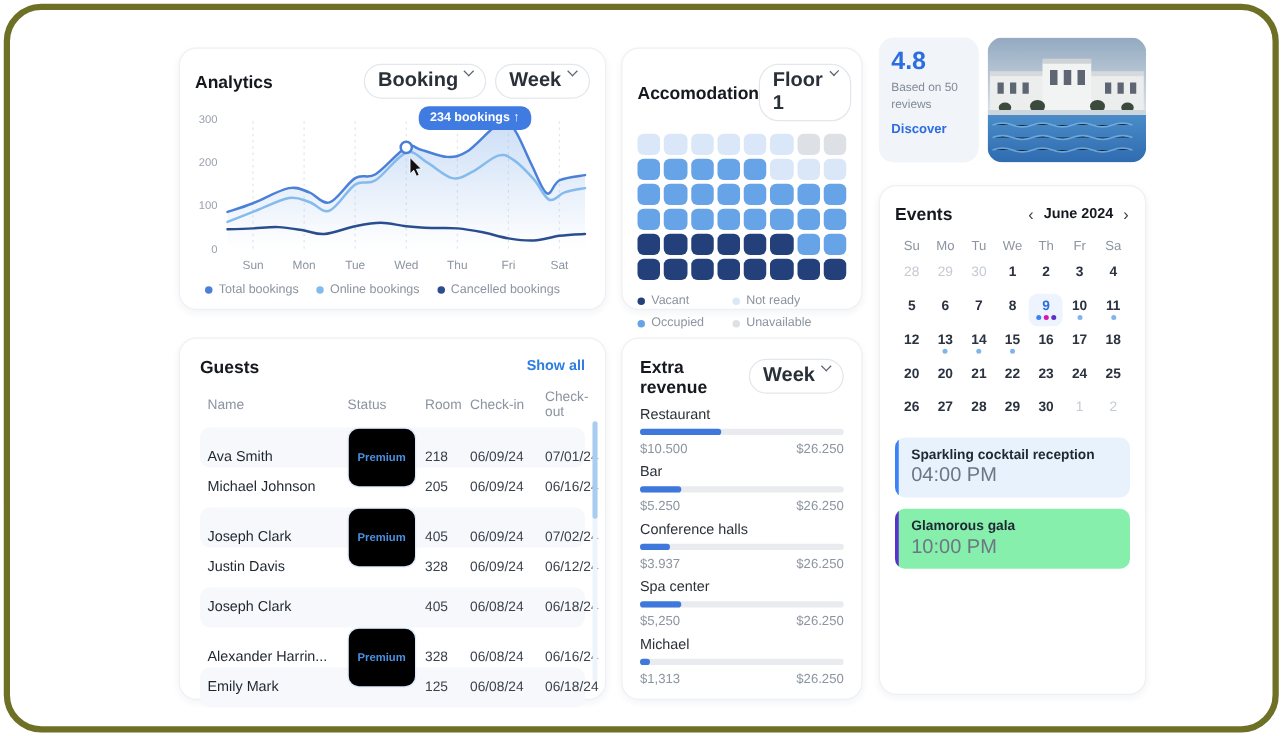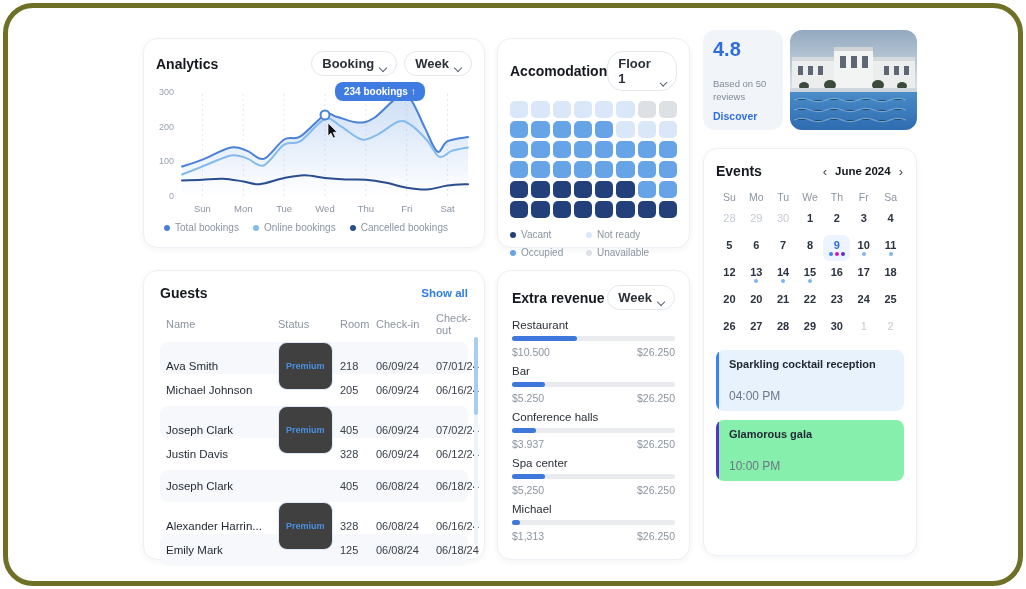--- a/index.html
+++ b/index.html
@@ -1,67 +1,67 @@
 <!DOCTYPE html>
 <html><head>
 <meta charset="utf-8">
 <style>
   html,body{margin:0;padding:0;background:#fff;font-family:"Liberation Sans",sans-serif;}
   .stage{position:relative;width:1026px;height:589px;background:#fff;overflow:hidden;}
   .frame{position:absolute;left:3px;top:3px;right:3px;bottom:3px;border:5px solid #6e7026;border-radius:30px;pointer-events:none;}
   .panel{position:absolute;background:#fff;border:1px solid #edf0f4;border-radius:14px;box-shadow:0 2px 6px rgba(25,39,70,.05);box-sizing:border-box;}
   .panel-title{font-size:14px;font-weight:700;color:#15181e;}
   .hdr{display:flex;align-items:center;justify-content:space-between;}
-  .pill{display:inline-flex;align-items:flex-end;gap:6px;border:1px solid #e3e7ec;border-radius:16px;padding:4px 10px;font-size:13px;font-weight:600;color:#2a3038;background:#fff;cursor:pointer;}
+  .pill{display:inline-flex;align-items:flex-start;gap:6px;border:1px solid #e3e7ec;border-radius:16px;padding:4px 10px;font-size:16px;font-weight:600;color:#2a3038;background:#fff;cursor:pointer;}
   .chev{width:5px;height:5px;border-right:1.5px solid #5a6472;border-bottom:1.5px solid #5a6472;transform:rotate(45deg);margin-top:-2px;}
   
   .analytics{left:143px;top:38px;width:342px;height:210px;padding:12px 12px 6px;}
   .chart-wrap{position:relative;margin-top:2px;}
   .tooltip{position:absolute;background:#3f7be0;color:#fff;font-size:10px;font-weight:700;padding:4px 9px;border-radius:8px;white-space:nowrap;z-index:3;}
   .cursor{position:absolute;z-index:4;}
   .legend{display:flex;gap:14px;padding-left:8px;margin-top:-2px;}
   .legend-item{display:flex;align-items:center;gap:5px;font-size:10px;color:#8b94a0;}
   .ldot{width:6px;height:6px;border-radius:50%;}
   
   .accommodation{left:497px;top:38px;width:193px;height:210px;padding:12px;}
   .room-grid{display:grid;grid-template-columns:repeat(8,1fr);gap:3px;margin-top:10px;}
   .room-cell{height:17px;border-radius:5px;cursor:pointer;}
   .acc-legend{display:grid;grid-template-columns:1fr 1.2fr;row-gap:7px;margin-top:11px;}
   
   .rating{position:absolute;left:703px;top:30px;width:80px;height:100px;background:#f1f5f9;border-radius:12px;padding:9px 10px;box-sizing:border-box;}
   .score{font-size:20px;font-weight:800;color:#2e6de0;line-height:1;}
-  .score-sub{font-size:9.5px;color:#828b98;line-height:1.35;margin-top:19px;}
+  .score-sub{font-size:9.5px;color:#828b98;line-height:1.35;margin-top:6px;}
   .discover{font-size:10.5px;font-weight:600;color:#2e6de0;margin-top:6px;cursor:pointer;}
   .photo{position:absolute;left:790px;top:30px;width:127px;height:100px;border-radius:12px;overflow:hidden;}
   
   .events{left:703px;top:148px;width:214px;height:408px;padding:14px 12px;}
   .cal-nav{display:flex;align-items:center;gap:7px;}
   .cal-arrow{font-size:13px;color:#3a414b;cursor:pointer;line-height:1;padding:0 1px;}
   .cal-month{font-size:11.5px;font-weight:700;color:#15181e;}
   .cal{display:grid;grid-template-columns:repeat(7,1fr);row-gap:1px;margin-top:12px;}
   .cal-h{font-size:10.5px;color:#8b94a0;text-align:center;padding-bottom:4px;}
   .cal-d{position:relative;height:26px;display:flex;flex-direction:column;align-items:center;justify-content:flex-start;padding-top:4px;font-size:11px;font-weight:600;color:#2b3340;border-radius:7px;box-sizing:border-box;cursor:pointer;}
   .cal-d.muted{color:#c5cbd3;font-weight:400;}
   .cal-d.selected{color:#2e6de0;background:#eef4fd;}
   .dots{display:flex;gap:2px;margin-top:1px;}
   .cal-dot{width:4px;height:4px;border-radius:50%;}
   .cards{margin-top:8px;display:flex;flex-direction:column;gap:9px;}
   .event-card{border-radius:8px;padding:8px 10px 8px 13px;position:relative;overflow:hidden;cursor:pointer;}
   .event-accent{position:absolute;left:0;top:0;bottom:0;width:3px;}
   .event-title{font-size:11px;font-weight:700;color:#1f2733;}
-  .event-time{font-size:12px;color:#6d7684;margin-top:19px;}
+  .event-time{font-size:16px;color:#6d7684;margin-top:2px;}
   
   .guests{left:143px;top:270px;width:342px;height:290px;padding:14px 16px 10px;}
   .show-all{font-size:11.5px;font-weight:600;color:#2e7de0;cursor:pointer;}
   .g-grid{display:grid;grid-template-columns:112px 62px 36px 60px 1fr;align-items:center;}
   .g-head{margin-top:11px;font-size:11px;color:#8b94a0;padding:0 6px;}
   .g-row{height:32px;font-size:11px;color:#3a414b;border-radius:8px;padding:0 6px;cursor:pointer;}
   .g-row.alt{background:#f6f8fb;}
   .g-name{font-size:11.5px;font-weight:500;color:#1f2630;}
-  .premium{display:inline-block;font-size:9px;font-weight:600;color:#4a90e2;background:#404040;border:1px solid #dcebfb;border-radius:9px;padding:18px 7px;}
+  .premium{display:inline-block;font-size:9px;font-weight:600;color:#4a90e2;background:#000000;border:1px solid #dcebfb;border-radius:9px;padding:18px 7px;}
   .scroll-track{position:absolute;right:6px;top:66px;bottom:14px;width:4px;background:#edf4fc;border-radius:2px;}
   .scroll-thumb{position:absolute;top:0;left:0;width:4px;height:78px;background:#a9cdf1;border-radius:2px;cursor:pointer;}
   
   .revenue{left:497px;top:270px;width:193px;height:290px;padding:14px;}
   .rev-item{margin-bottom:7px;}
   .rev-label{font-size:11.5px;color:#2a3037;font-weight:500;margin-bottom:5px;}
   .rev-track{height:5px;background:#e9ebef;border-radius:3px;position:relative;margin-bottom:5px;}
   .rev-fill{position:absolute;left:0;top:0;bottom:0;background:#3f78dd;border-radius:3px;}
   .rev-values{display:flex;justify-content:space-between;font-size:10.5px;color:#8b94a0;}
   .rev-list{margin-top:9px;}

